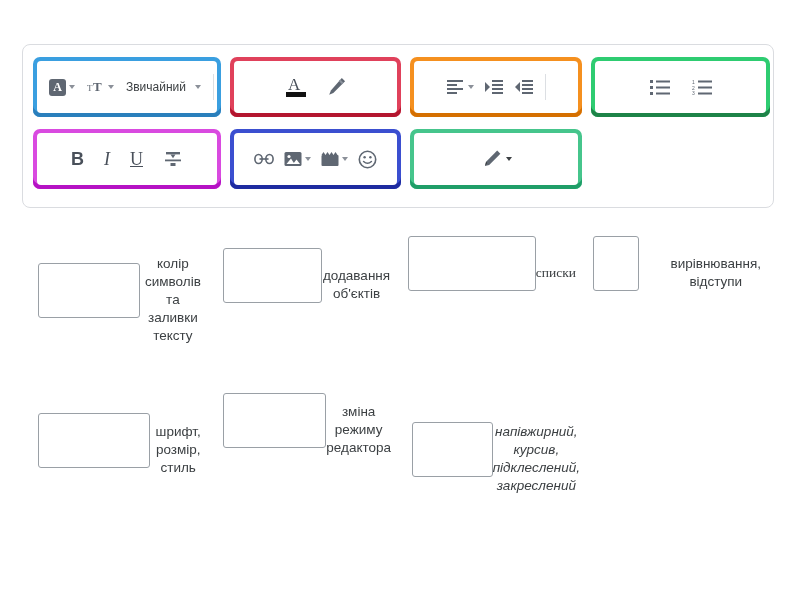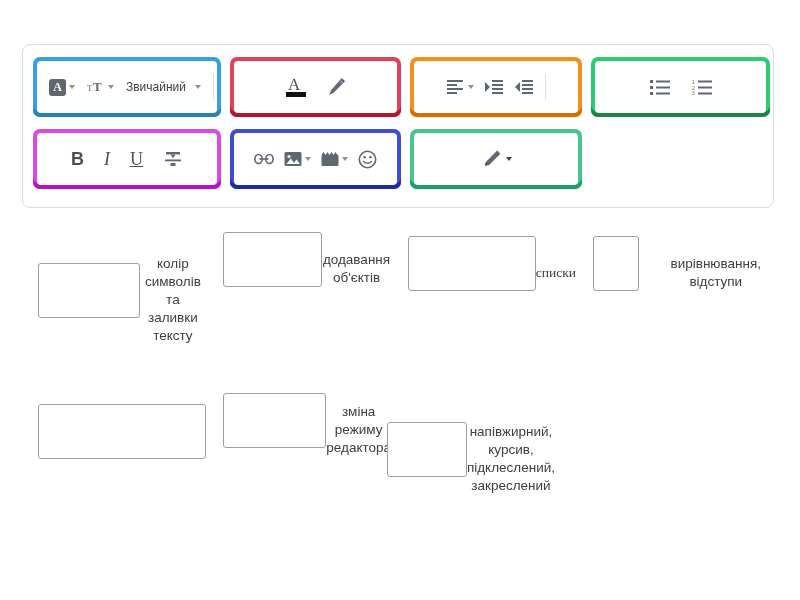--- a/index.html
+++ b/index.html
@@ -297,41 +297,43 @@
       </div>
     </div>
   </div>
 </div>
 
 <div class="answer-col" style="left:38px;  top:236px;">
   <div class="dropzone"></div>
   <div class="zone-label">колір символів
 та заливки тексту</div>
 </div>
-<div class="answer-col" style="left:223px; top:232px;">
+<div class="answer-col" style="left:223px; top:248px;">
   <div class="dropzone"></div>
   <div class="zone-label">додавання об'єктів</div>
 </div>
 <div class="answer-col" style="left:408px; top:236px;font-family:Liberation Serif, serif;">
   <div class="dropzone"></div>
   <div class="zone-label">списки</div>
 </div>
 <div class="answer-col" style="left:593px; top:236px;gap:32px;">
   <div class="dropzone"></div>
   <div class="zone-label">вирівнювання,
 відступи</div>
 </div>
 
 <div class="answer-col" style="left:38px;  top:404px;">
   <div class="dropzone"></div>
+  <div class="zone-label">шрифт,
+розмір, стиль</div>
 </div>
 <div class="answer-col" style="left:223px; top:384px;">
   <div class="dropzone"></div>
   <div class="zone-label">зміна режиму
 редактора</div>
 </div>
-<div class="answer-col" style="left:387px; top:404px;">
+<div class="answer-col" style="left:412px; top:404px;font-style:italic;">
   <div class="dropzone"></div>
   <div class="zone-label">напівжирний,
 курсив,
 підклеслений,
 закреслений</div>
 </div>
 
 </body></html>

